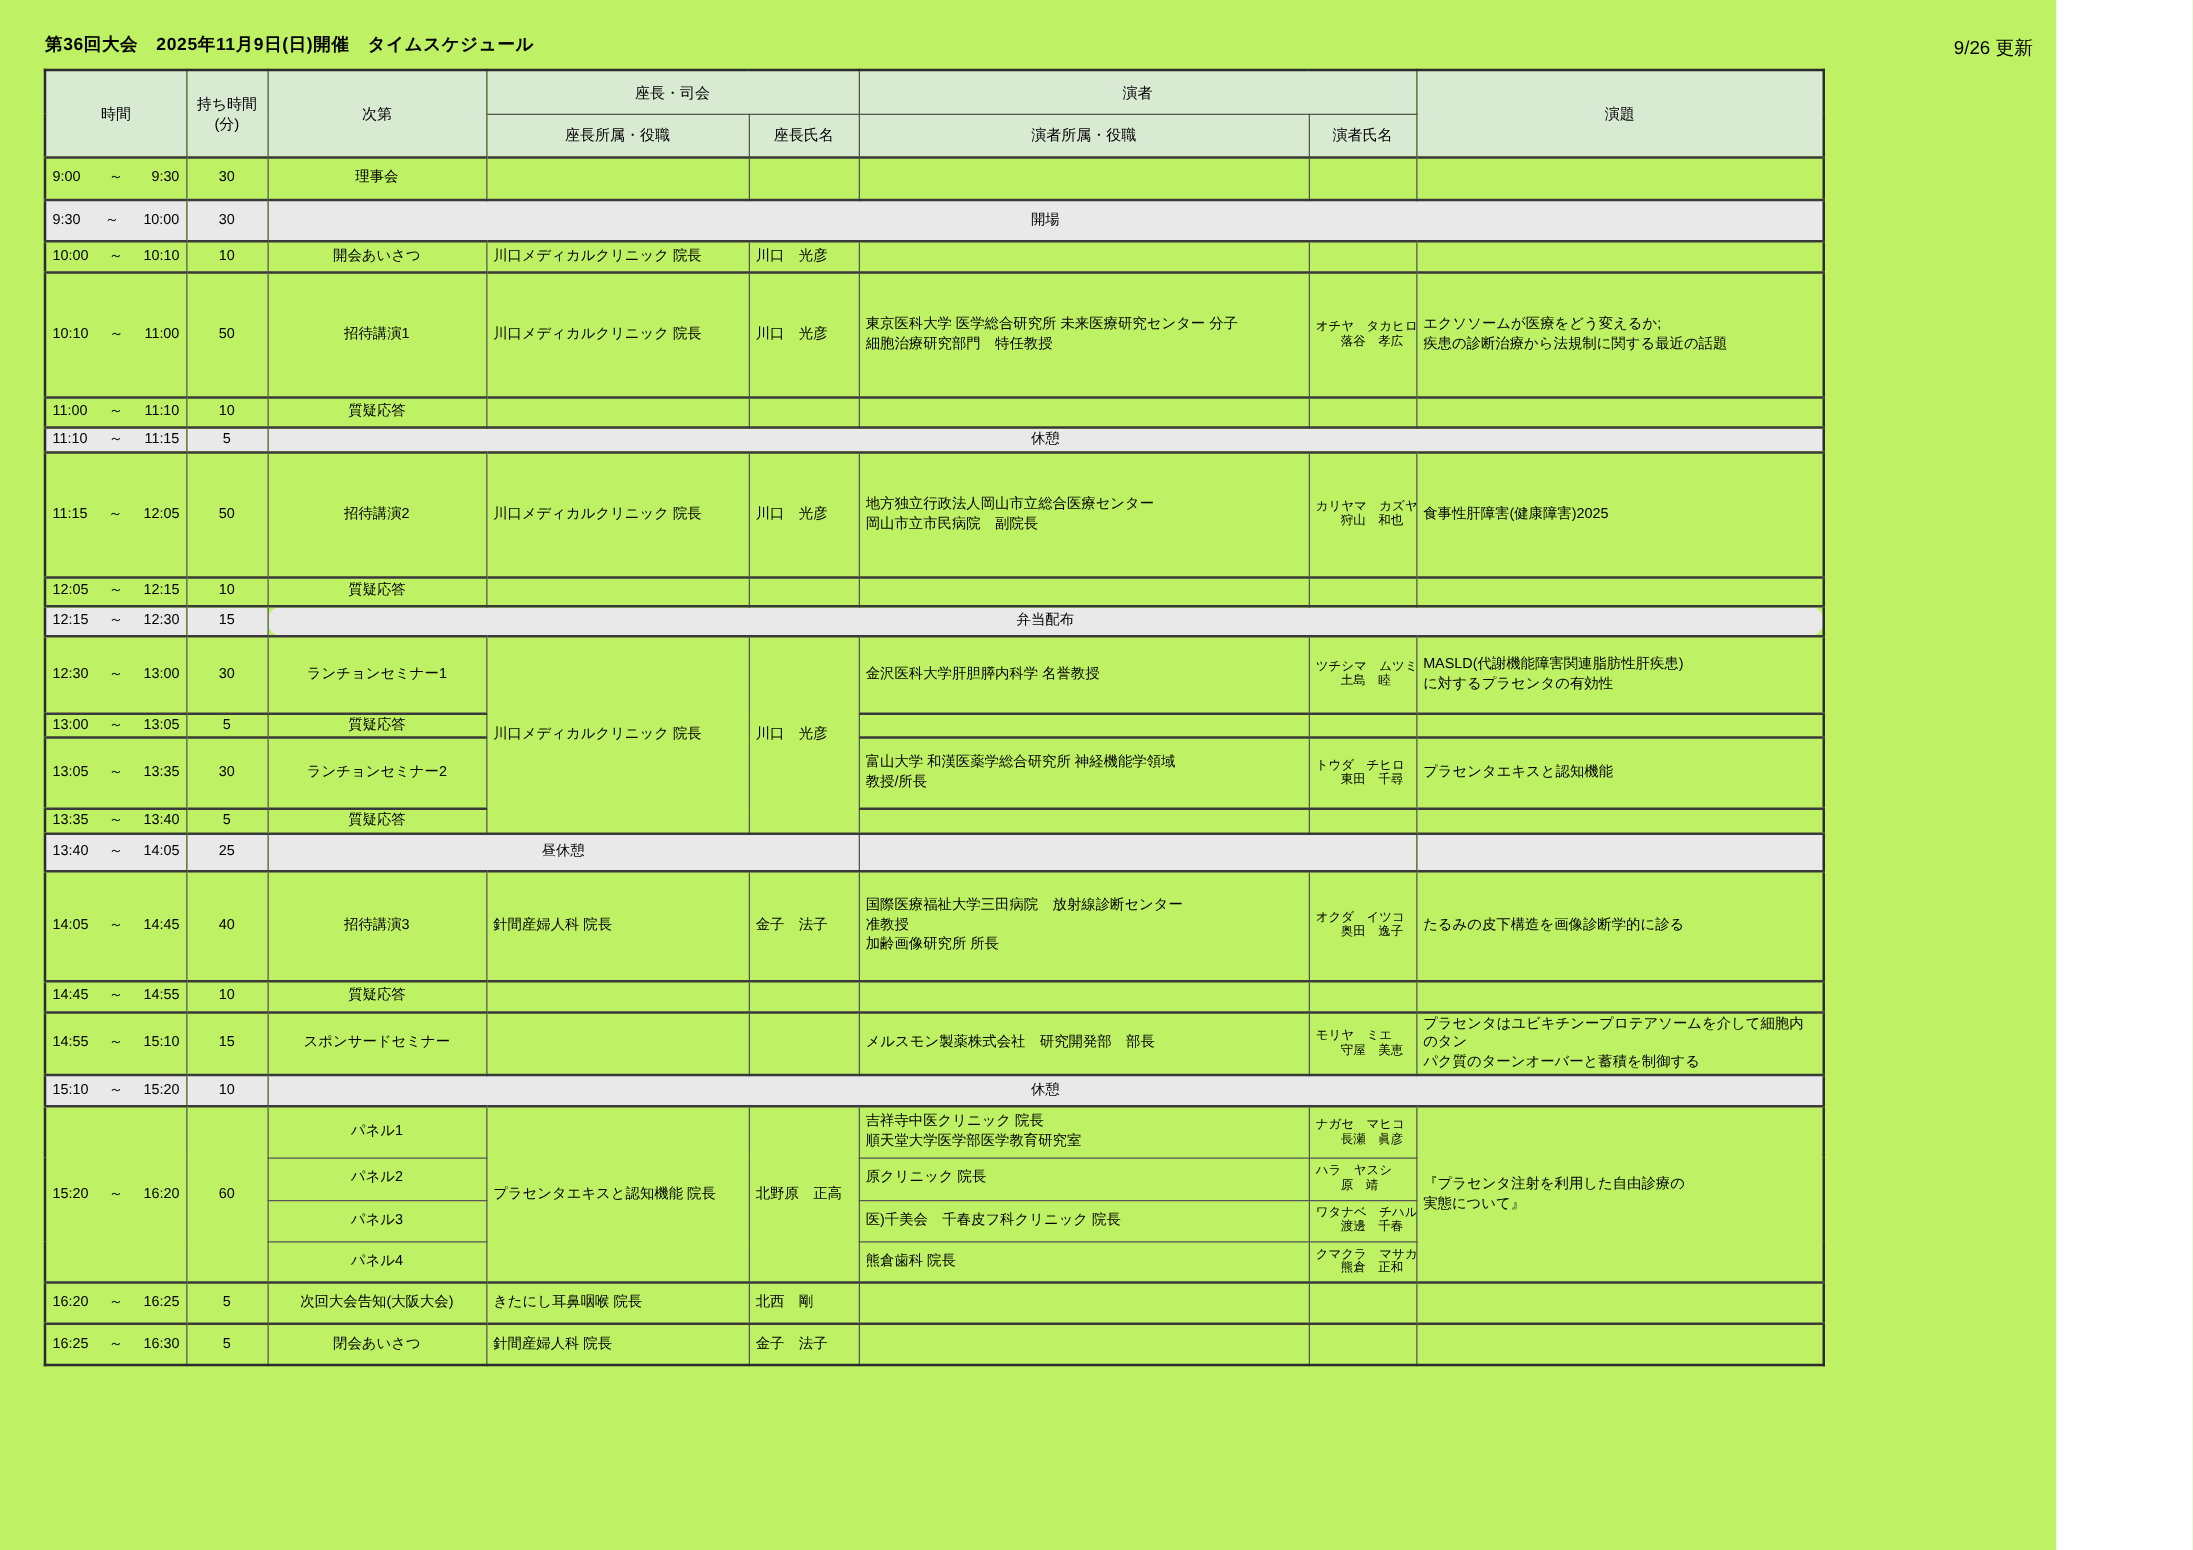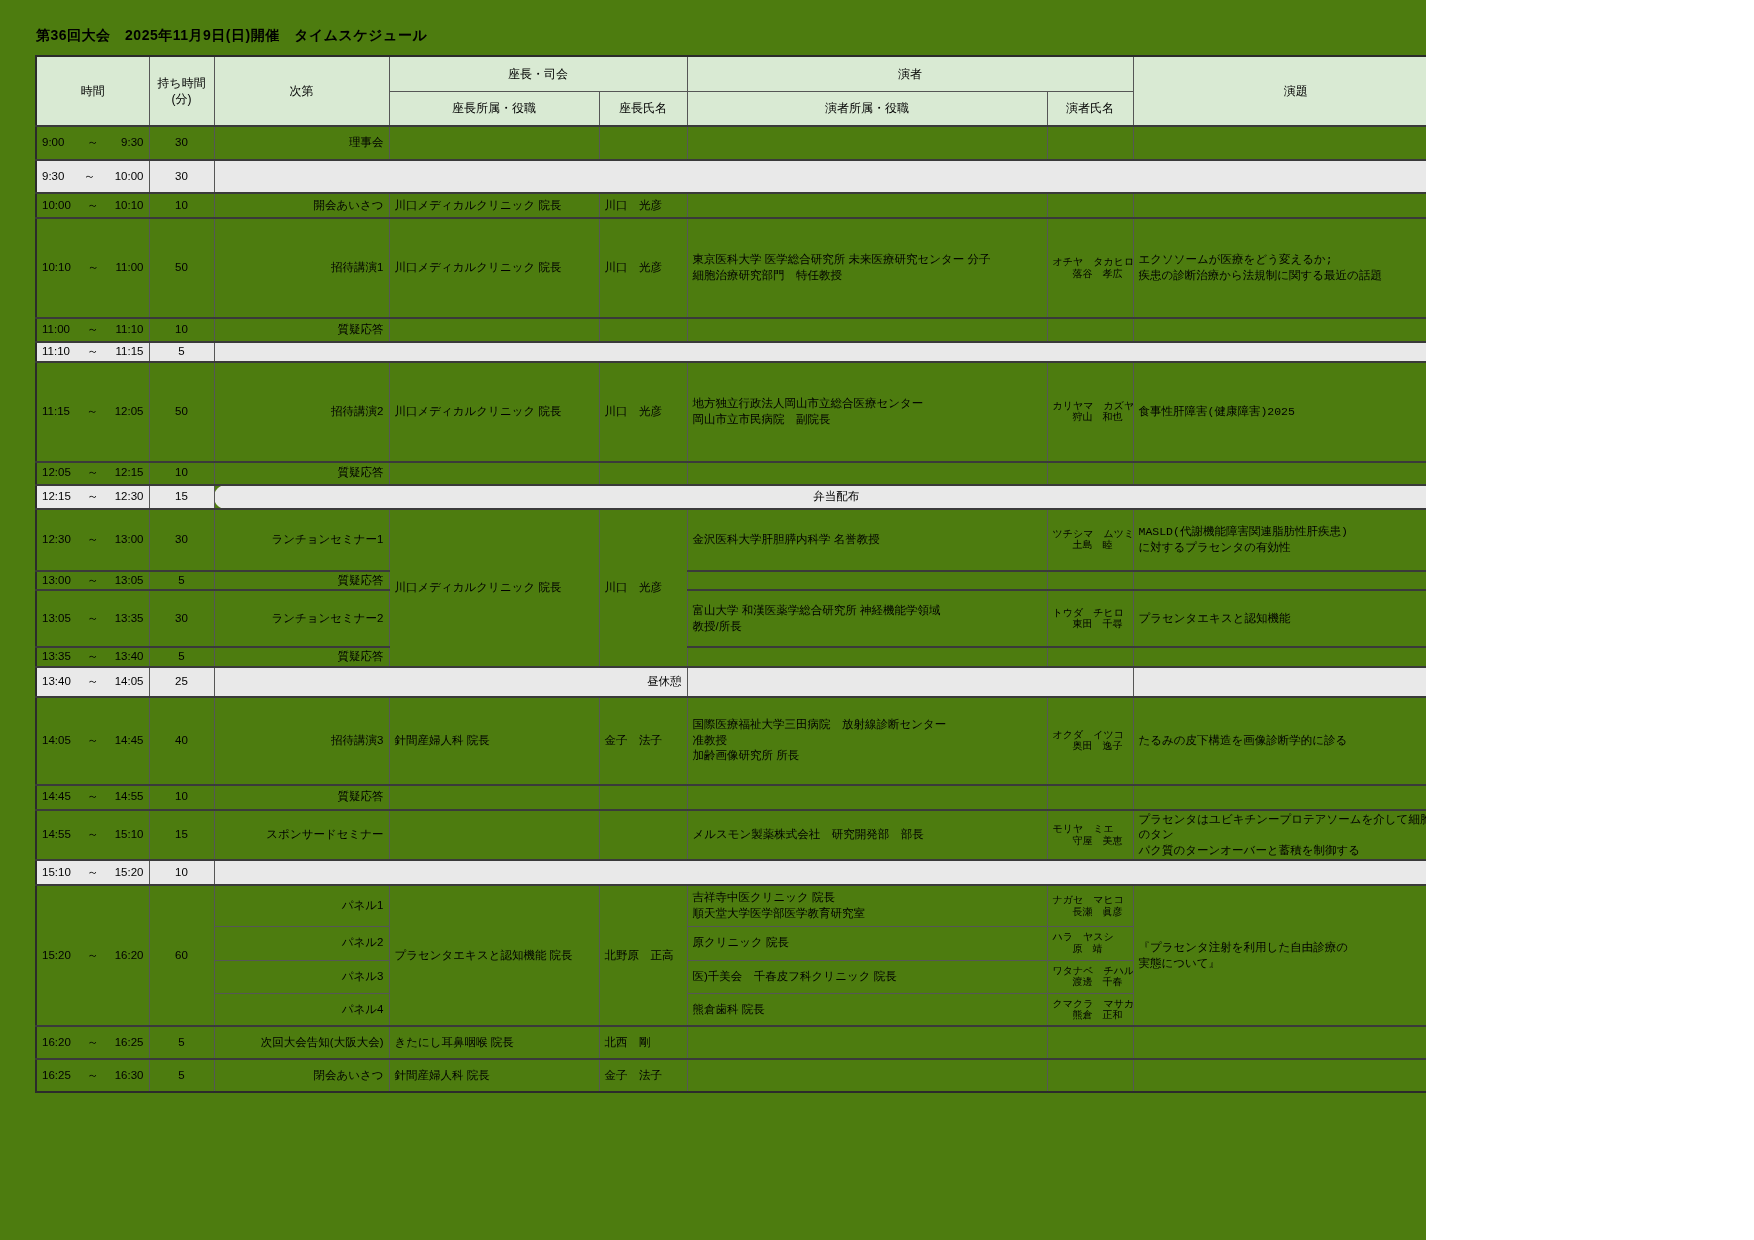--- a/index.html
+++ b/index.html
@@ -1,21 +1,21 @@
 <!DOCTYPE html>
 <html><head>
 <meta charset="utf-8">
 <style>
   html,body { margin:0; padding:0; background:#ffffff; }
   body {
     width:1754px; height:1240px;
     font-family:"Liberation Sans","DejaVu Sans",sans-serif;
     color:#000;
   }
-  .page { position:relative; width:1426px; height:1240px; background:#4d7c0f; overflow:hidden; }
+  .page { position:relative; width:1645px; height:1240px; background:#bef264; overflow:hidden; }
 
   .doc-title {
     position:absolute; top:27px; left:36px;
     font-size:14px; font-weight:bold; letter-spacing:0.5px;
   }
   .updated {
     position:absolute; top:29px; left:1563px;
     font-size:15px;
   }
 
@@ -43,22 +43,22 @@
     text-align:center;
     font-size:12px;
     padding:2px 3px;
   }
 
   tr.gray td { background:#e9e9e9; }
 
   .c-time { padding:0 9px; }
   .twrap { display:flex; justify-content:space-between; align-items:flex-end; }
   .c-dur { text-align:center; }
-  .c-agenda { text-align:right; }
-  .c-title { font-size:11px;font-family:Liberation Mono, monospace; }
+  .c-agenda { text-align:center; }
+  .c-title { font-size:11px; }
   .c-center { text-align:center;border-radius:12px; }
 
   .kana { font-size:10px; line-height:1.15; white-space:pre;font-family:Liberation Serif, serif; }
   .pname { font-size:10px; line-height:1.2; white-space:pre;margin-left:20px; }
 </style>
 </head>
 <body>
 
 <div class="page">
 

